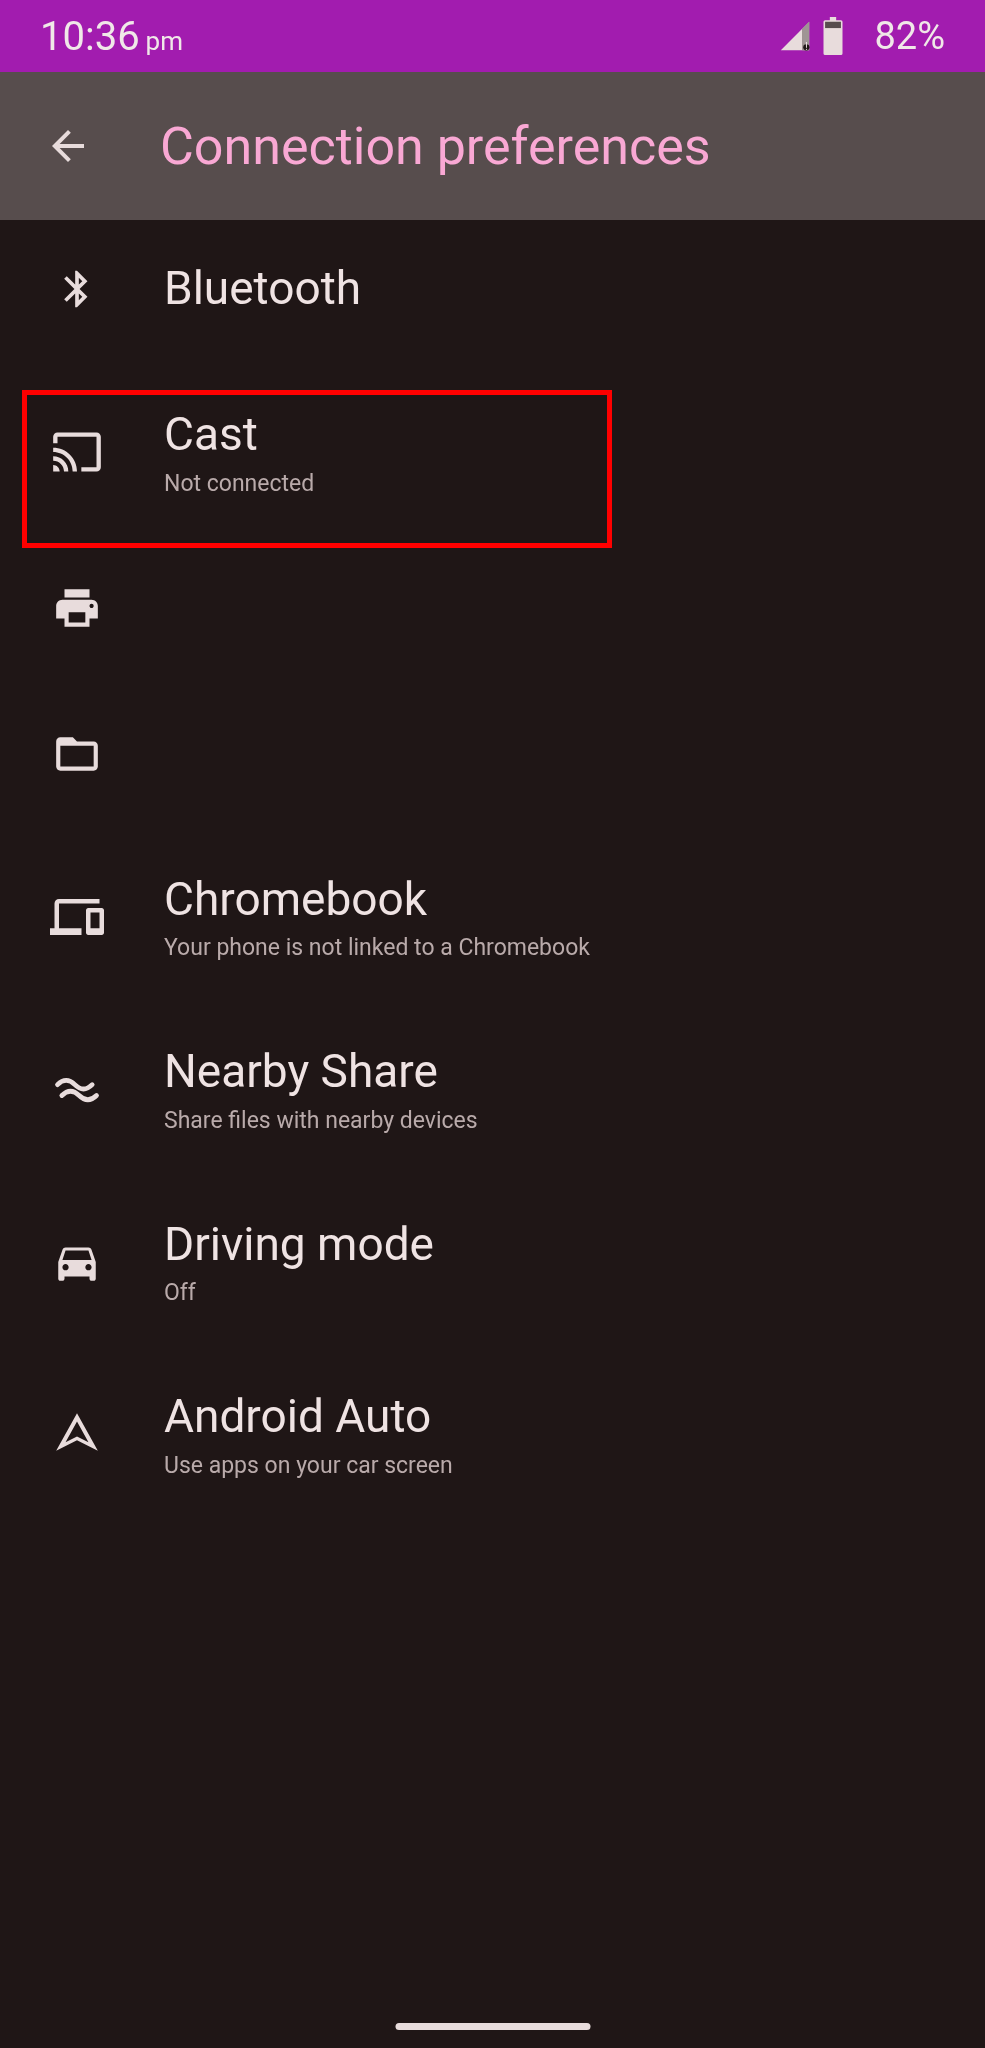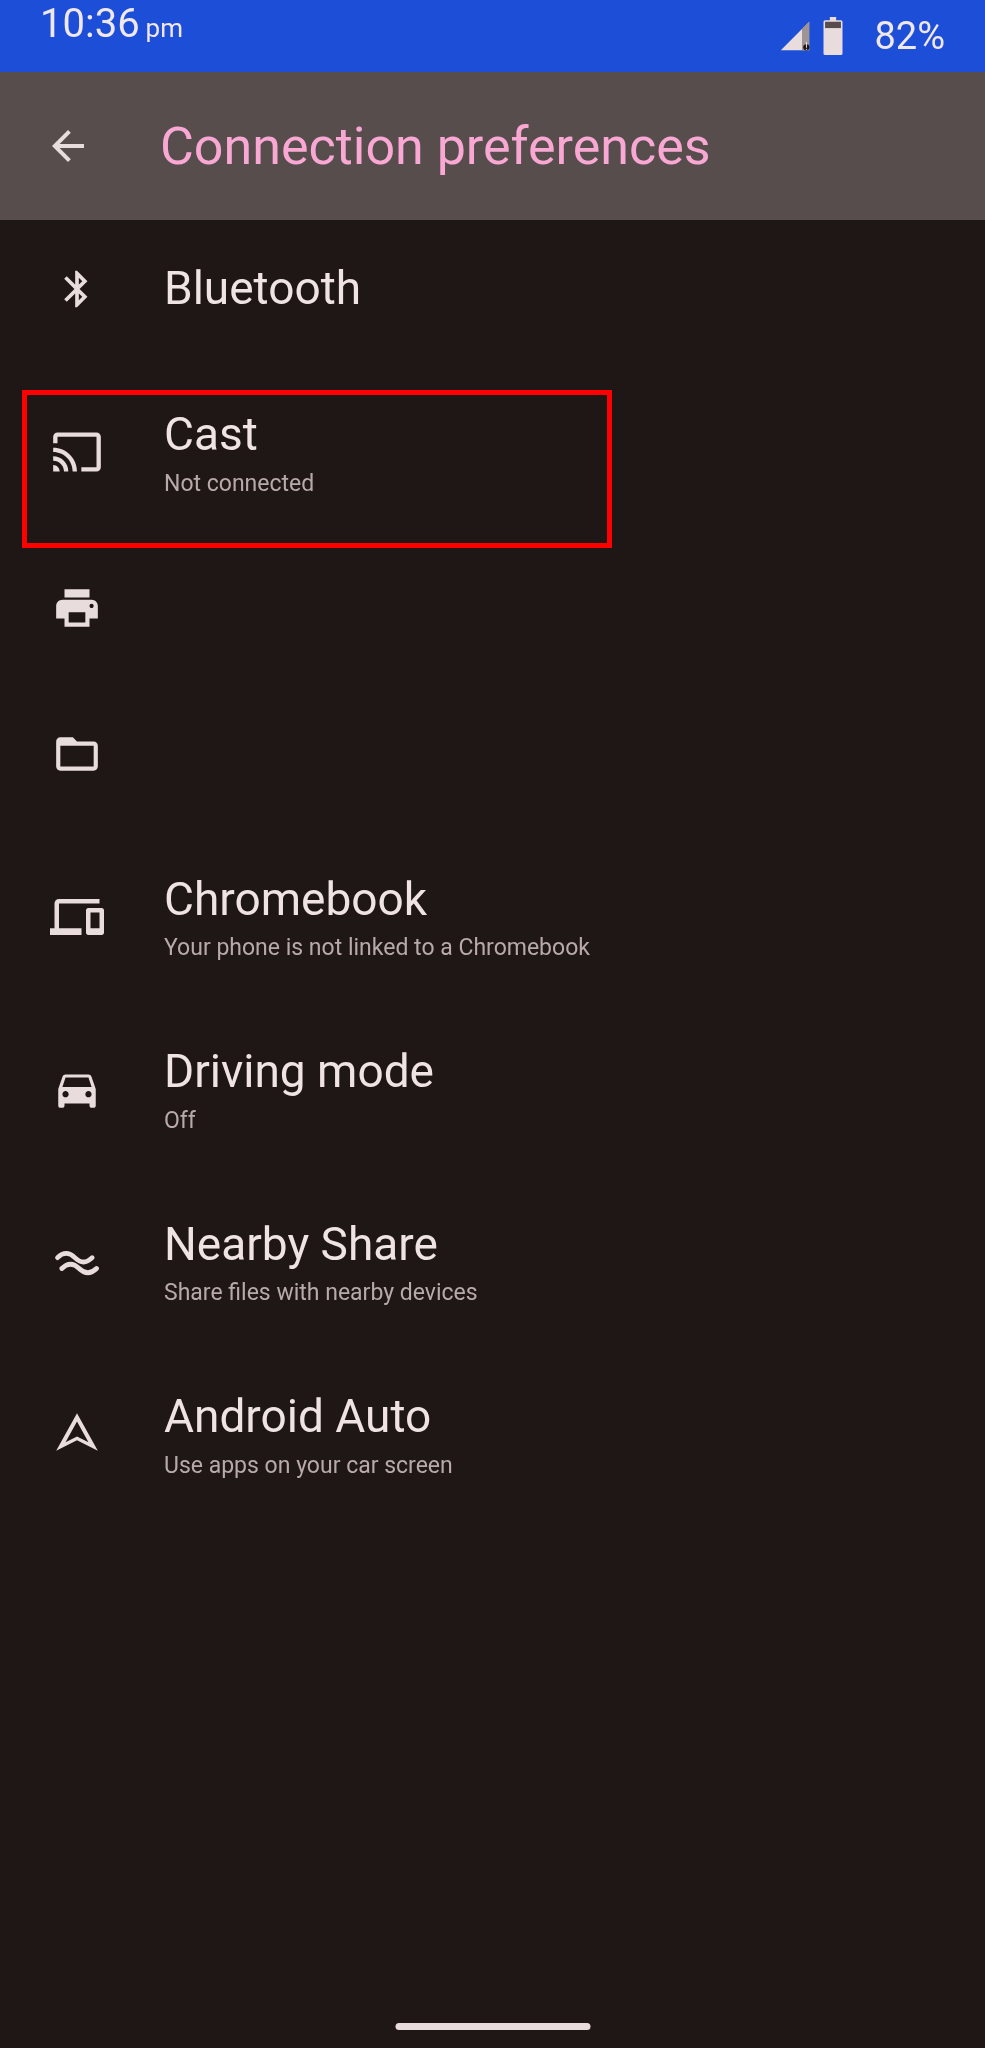--- a/index.html
+++ b/index.html
@@ -11,23 +11,24 @@
       width: 985px;
       height: 2048px;
       background: #1f1616;
       font-family: -apple-system, BlinkMacSystemFont, 'Segoe UI', Roboto, sans-serif;
       color: #e8dcdc;
       overflow: hidden;
       position: relative;
     }
     .status-bar {
       height: 72px;
-      background: #1d4ed8;
+      background: #a21caf;
       display: flex;
       justify-content: space-between;
+      align-items: center;
       padding: 0 40px;
     }
     .status-time {
       display: flex;
       align-items: baseline;
       gap: 6px;
     }
     .status-time-main {
       font-size: 40px;
       font-weight: 400;
@@ -210,46 +211,46 @@
         </svg>
     </div>
     <div class="list-item-text">
       <div class="list-item-title">Chromebook</div>
       <div class="list-item-subtitle">Your phone is not linked to a Chromebook</div>
     </div>
   </div>
 
   <div class="list-item">
     <div class="list-item-icon">
-      <svg width="50" height="50" viewBox="0 0 24 24">
-          <path d="M18.92 6.01C18.72 5.42 18.16 5 17.5 5h-11c-.66 0-1.21.42-1.42 1.01L3 12v8c0 .55.45 1 1 1h1c.55 0 1-.45 1-1v-1h12v1c0 .55.45 1 1 1h1c.55 0 1-.45 1-1v-8l-2.08-5.99zM6.5 16c-.83 0-1.5-.67-1.5-1.5S5.67 13 6.5 13s1.5.67 1.5 1.5S7.33 16 6.5 16zm11 0c-.83 0-1.5-.67-1.5-1.5s.67-1.5 1.5-1.5 1.5.67 1.5 1.5-.67 1.5-1.5 1.5zM5 11l1.5-4.5h11L19 11H5z"></path>
-        </svg>
-    </div>
-    <div class="list-item-text">
-      <div class="list-item-title">Driving mode</div>
-      <div class="list-item-subtitle">Off</div>
-    </div>
-  </div>
-
-  <div class="list-item">
-    <div class="list-item-icon">
       <svg width="52" height="52" viewBox="0 0 24 24">
           <path d="M 3 10 Q 7 6 11 10 Q 15 14 19 10" stroke="#e8dcdc" stroke-width="2.2" fill="none" stroke-linecap="round"></path>
           <path d="M 5 15 Q 9 11 13 15 Q 17 19 21 15" stroke="#e8dcdc" stroke-width="2.2" fill="none" stroke-linecap="round"></path>
         </svg>
     </div>
     <div class="list-item-text">
       <div class="list-item-title">Nearby Share</div>
       <div class="list-item-subtitle">Share files with nearby devices</div>
     </div>
   </div>
 
   <div class="list-item">
     <div class="list-item-icon">
       <svg width="50" height="50" viewBox="0 0 24 24">
+          <path d="M18.92 6.01C18.72 5.42 18.16 5 17.5 5h-11c-.66 0-1.21.42-1.42 1.01L3 12v8c0 .55.45 1 1 1h1c.55 0 1-.45 1-1v-1h12v1c0 .55.45 1 1 1h1c.55 0 1-.45 1-1v-8l-2.08-5.99zM6.5 16c-.83 0-1.5-.67-1.5-1.5S5.67 13 6.5 13s1.5.67 1.5 1.5S7.33 16 6.5 16zm11 0c-.83 0-1.5-.67-1.5-1.5s.67-1.5 1.5-1.5 1.5.67 1.5 1.5-.67 1.5-1.5 1.5zM5 11l1.5-4.5h11L19 11H5z"></path>
+        </svg>
+    </div>
+    <div class="list-item-text">
+      <div class="list-item-title">Driving mode</div>
+      <div class="list-item-subtitle">Off</div>
+    </div>
+  </div>
+
+  <div class="list-item">
+    <div class="list-item-icon">
+      <svg width="50" height="50" viewBox="0 0 24 24">
           <path d="M12 2 L22 20 L12 15 L2 20 Z M12 6 L6.5 16 L12 13.2 L17.5 16 Z"></path>
         </svg>
     </div>
     <div class="list-item-text">
       <div class="list-item-title">Android Auto</div>
       <div class="list-item-subtitle">Use apps on your car screen</div>
     </div>
   </div>
 
 </div>

